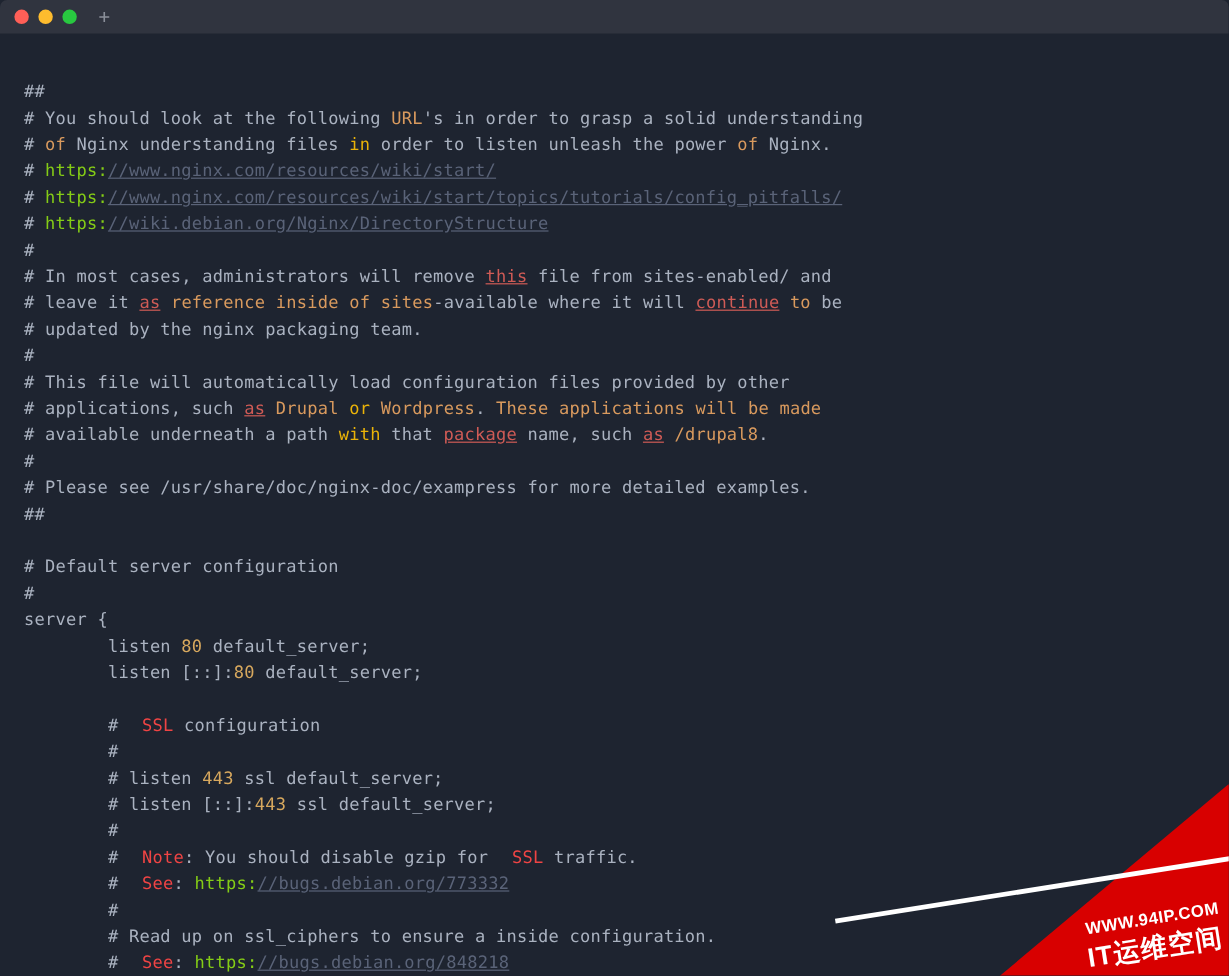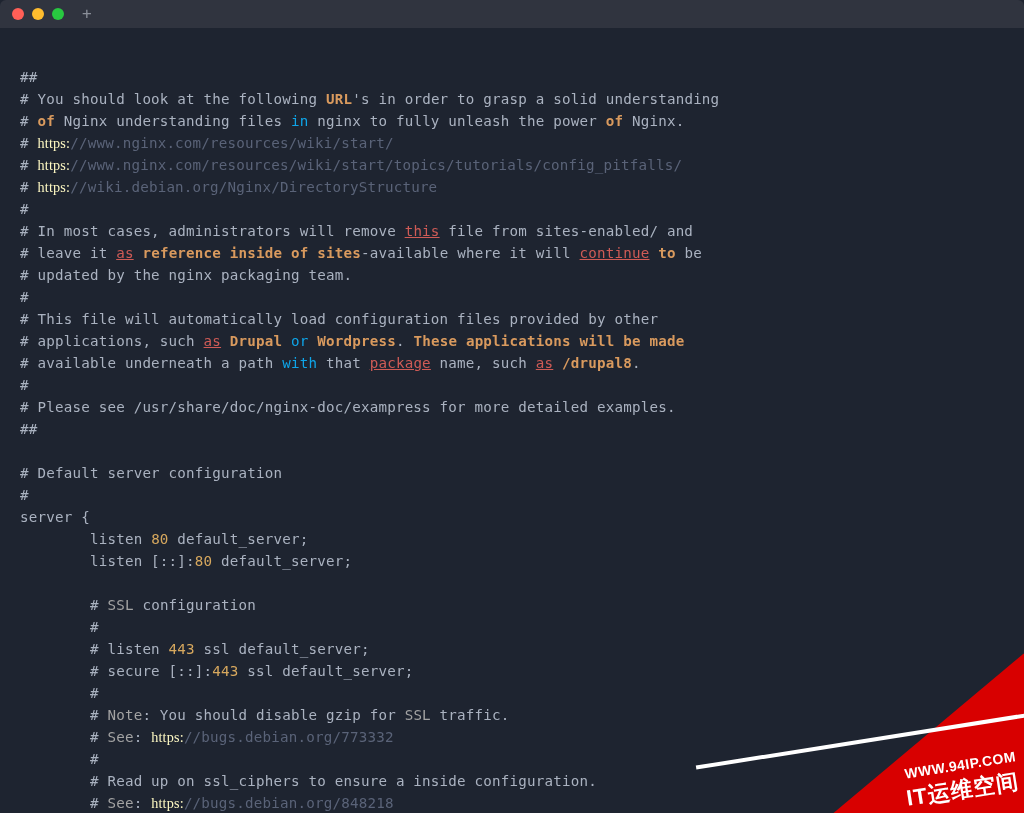--- a/index.html
+++ b/index.html
@@ -26,26 +26,26 @@
   .tl-green  { background: #28c840; }
   .tl-plus   { color: #8a8f99; font-size: 16px; margin-left: 10px; line-height: 1; user-select: none; }
   .editor {
     padding: 38px 20px 20px 20px;
     color: #aab2c0;
     line-height: 1.55;
     white-space: pre;
     font-size: 14.2px;
     letter-spacing: 0.2px;
   }
-  .c  { color: #5a6378; }           
-  .kw { color: #0ea5e9; text-align: center; }           
-  .or { color: #d99a5e; font-weight: bold; }           
-  .bl { color: #fef9c3; font-family: Liberation Serif, serif; }           
+  .c  { color: #5a6378; text-decoration: underline; }           
+  .kw { color: #eab308; text-align: center; }           
+  .or { color: #d99a5e; }           
+  .bl { color: #84cc16; }           
   .rd { color: #cf5b56; text-decoration: underline; }           
-  .gr { color: #a3a3a3; }           
+  .gr { color: #ef4444; margin-left: 11px; }           
   .nm { color: #d7a85e; margin-top: 24px; }
   .pl { color: #aab2c0; }
 
   
   .wm-wrap {
     position: absolute;
     right: 0;
     bottom: 0;
     width: 260px;
     height: 120px;
@@ -99,21 +99,21 @@
 
 <div class="titlebar">
   <span class="tl-btn tl-red"></span>
   <span class="tl-btn tl-yellow"></span>
   <span class="tl-btn tl-green"></span>
   <span class="tl-plus">+</span>
 </div>
 
 <pre class="editor" id="editor"><span><span class="pl">##</span></span>
 <span><span class="pl"># You should look at the following </span><span class="or">URL</span><span class="pl">'s in order to grasp a solid understanding</span></span>
-<span><span class="pl"># </span><span class="or">of</span><span class="pl"> Nginx understanding files </span><span class="kw">in</span><span class="pl"> nginx to fully unleash the power </span><span class="or">of</span><span class="pl"> Nginx.</span></span>
+<span><span class="pl"># </span><span class="or">of</span><span class="pl"> Nginx understanding files </span><span class="kw">in</span><span class="pl"> order to listen unleash the power </span><span class="or">of</span><span class="pl"> Nginx.</span></span>
 <span><span class="pl"># </span><span class="bl">https:</span><span class="c">//www.nginx.com/resources/wiki/start/</span></span>
 <span><span class="pl"># </span><span class="bl">https:</span><span class="c">//www.nginx.com/resources/wiki/start/topics/tutorials/config_pitfalls/</span></span>
 <span><span class="pl"># </span><span class="bl">https:</span><span class="c">//wiki.debian.org/Nginx/DirectoryStructure</span></span>
 <span><span class="pl">#</span></span>
 <span><span class="pl"># In most cases, administrators will remove </span><span class="rd">this</span><span class="pl"> file from sites-enabled/ and</span></span>
 <span><span class="pl"># leave it </span><span class="rd">as</span><span class="pl"> </span><span class="or">reference</span><span class="pl"> </span><span class="or">inside</span><span class="pl"> </span><span class="or">of</span><span class="pl"> </span><span class="or">sites</span><span class="pl">-available where it will </span><span class="rd">continue</span><span class="pl"> </span><span class="or">to</span><span class="pl"> be</span></span>
 <span><span class="pl"># updated by the nginx packaging team.</span></span>
 <span><span class="pl">#</span></span>
 <span><span class="pl"># This file will automatically load configuration files provided by other</span></span>
 <span><span class="pl"># applications, such </span><span class="rd">as</span><span class="pl"> </span><span class="or">Drupal</span><span class="pl"> </span><span class="kw">or</span><span class="pl"> </span><span class="or">Wordpress</span><span class="pl">. </span><span class="or">These</span><span class="pl"> </span><span class="or">applications</span><span class="pl"> </span><span class="or">will</span><span class="pl"> </span><span class="or">be</span><span class="pl"> </span><span class="or">made</span></span>
@@ -124,21 +124,21 @@
 <span><span class="pl"></span></span>
 <span><span class="pl"># Default server configuration</span></span>
 <span><span class="pl">#</span></span>
 <span><span class="pl">server {</span></span>
 <span><span class="pl">        listen </span><span class="nm">80</span><span class="pl"> default_server;</span></span>
 <span><span class="pl">        listen [::]:</span><span class="nm">80</span><span class="pl"> default_server;</span></span>
 <span><span class="pl"></span></span>
 <span><span class="pl">        # </span><span class="gr">SSL</span><span class="pl"> configuration</span></span>
 <span><span class="pl">        #</span></span>
 <span><span class="pl">        # listen </span><span class="nm">443</span><span class="pl"> ssl default_server;</span></span>
-<span><span class="pl">        # secure [::]:</span><span class="nm">443</span><span class="pl"> ssl default_server;</span></span>
+<span><span class="pl">        # listen [::]:</span><span class="nm">443</span><span class="pl"> ssl default_server;</span></span>
 <span><span class="pl">        #</span></span>
 <span><span class="pl">        # </span><span class="gr">Note</span><span class="pl">: You should disable gzip for </span><span class="gr">SSL</span><span class="pl"> traffic.</span></span>
 <span><span class="pl">        # </span><span class="gr">See</span><span class="pl">: </span><span class="bl">https:</span><span class="c">//bugs.debian.org/773332</span></span>
 <span><span class="pl">        #</span></span>
 <span><span class="pl">        # Read up on ssl_ciphers to ensure a inside configuration.</span></span>
 <span><span class="pl">        # </span><span class="gr">See</span><span class="pl">: </span><span class="bl">https:</span><span class="c">//bugs.debian.org/848218</span></span>
 
 </pre>
 
 <div class="wm-wrap">

